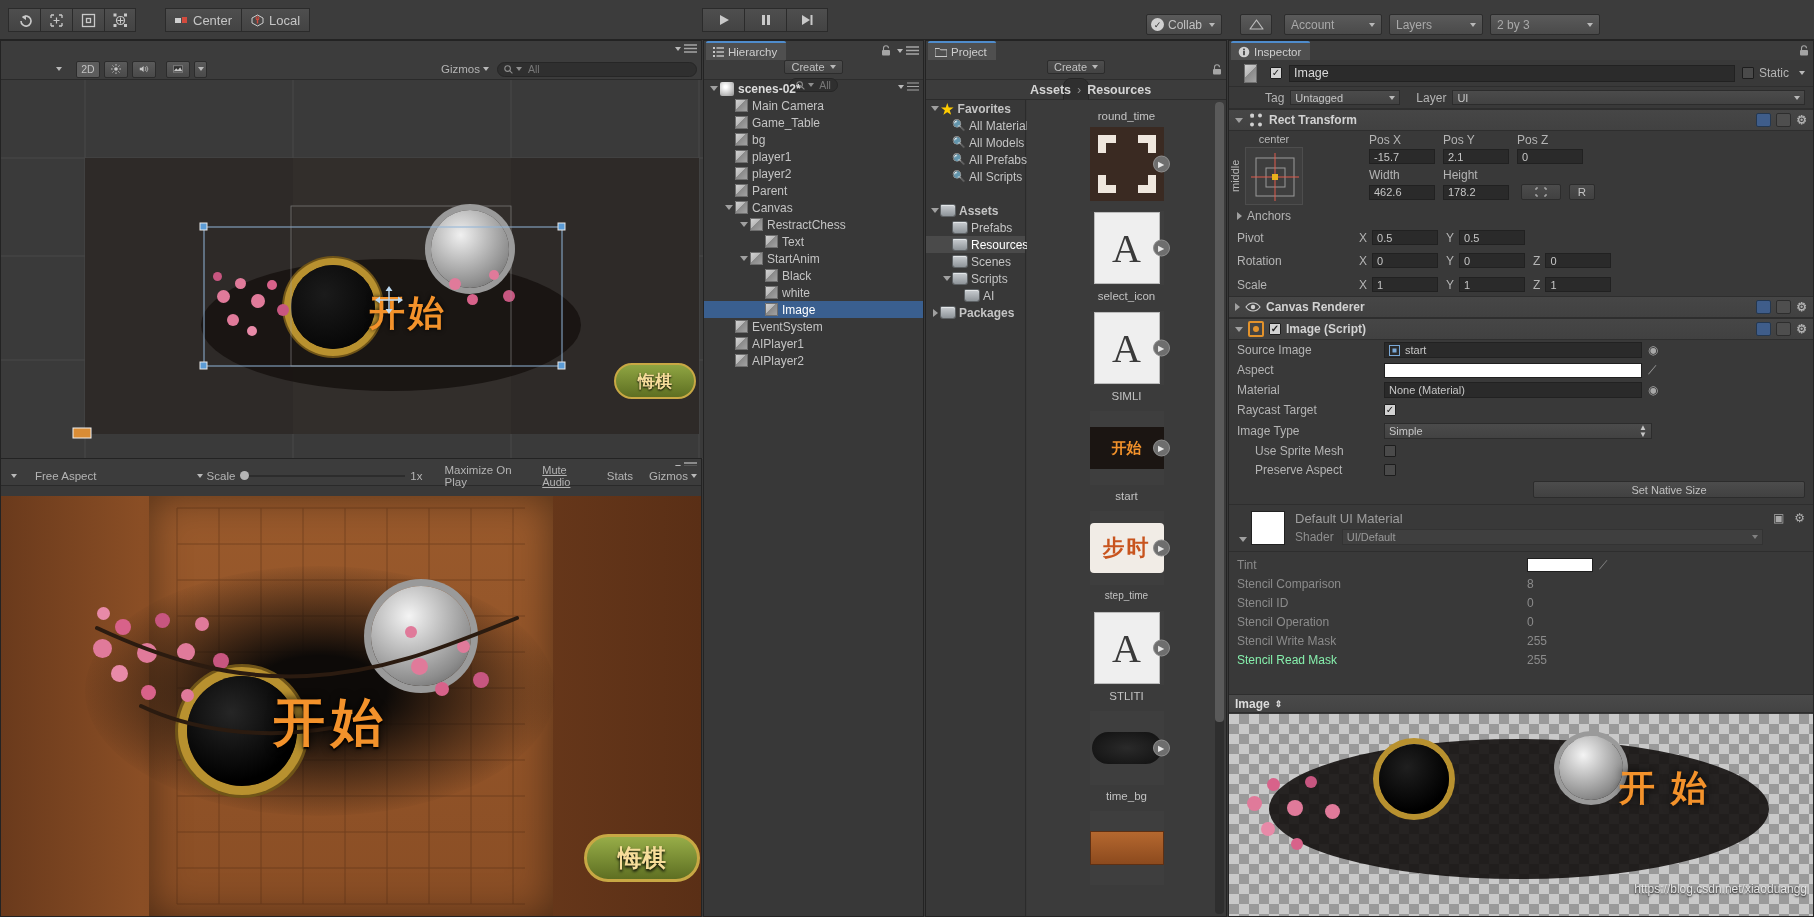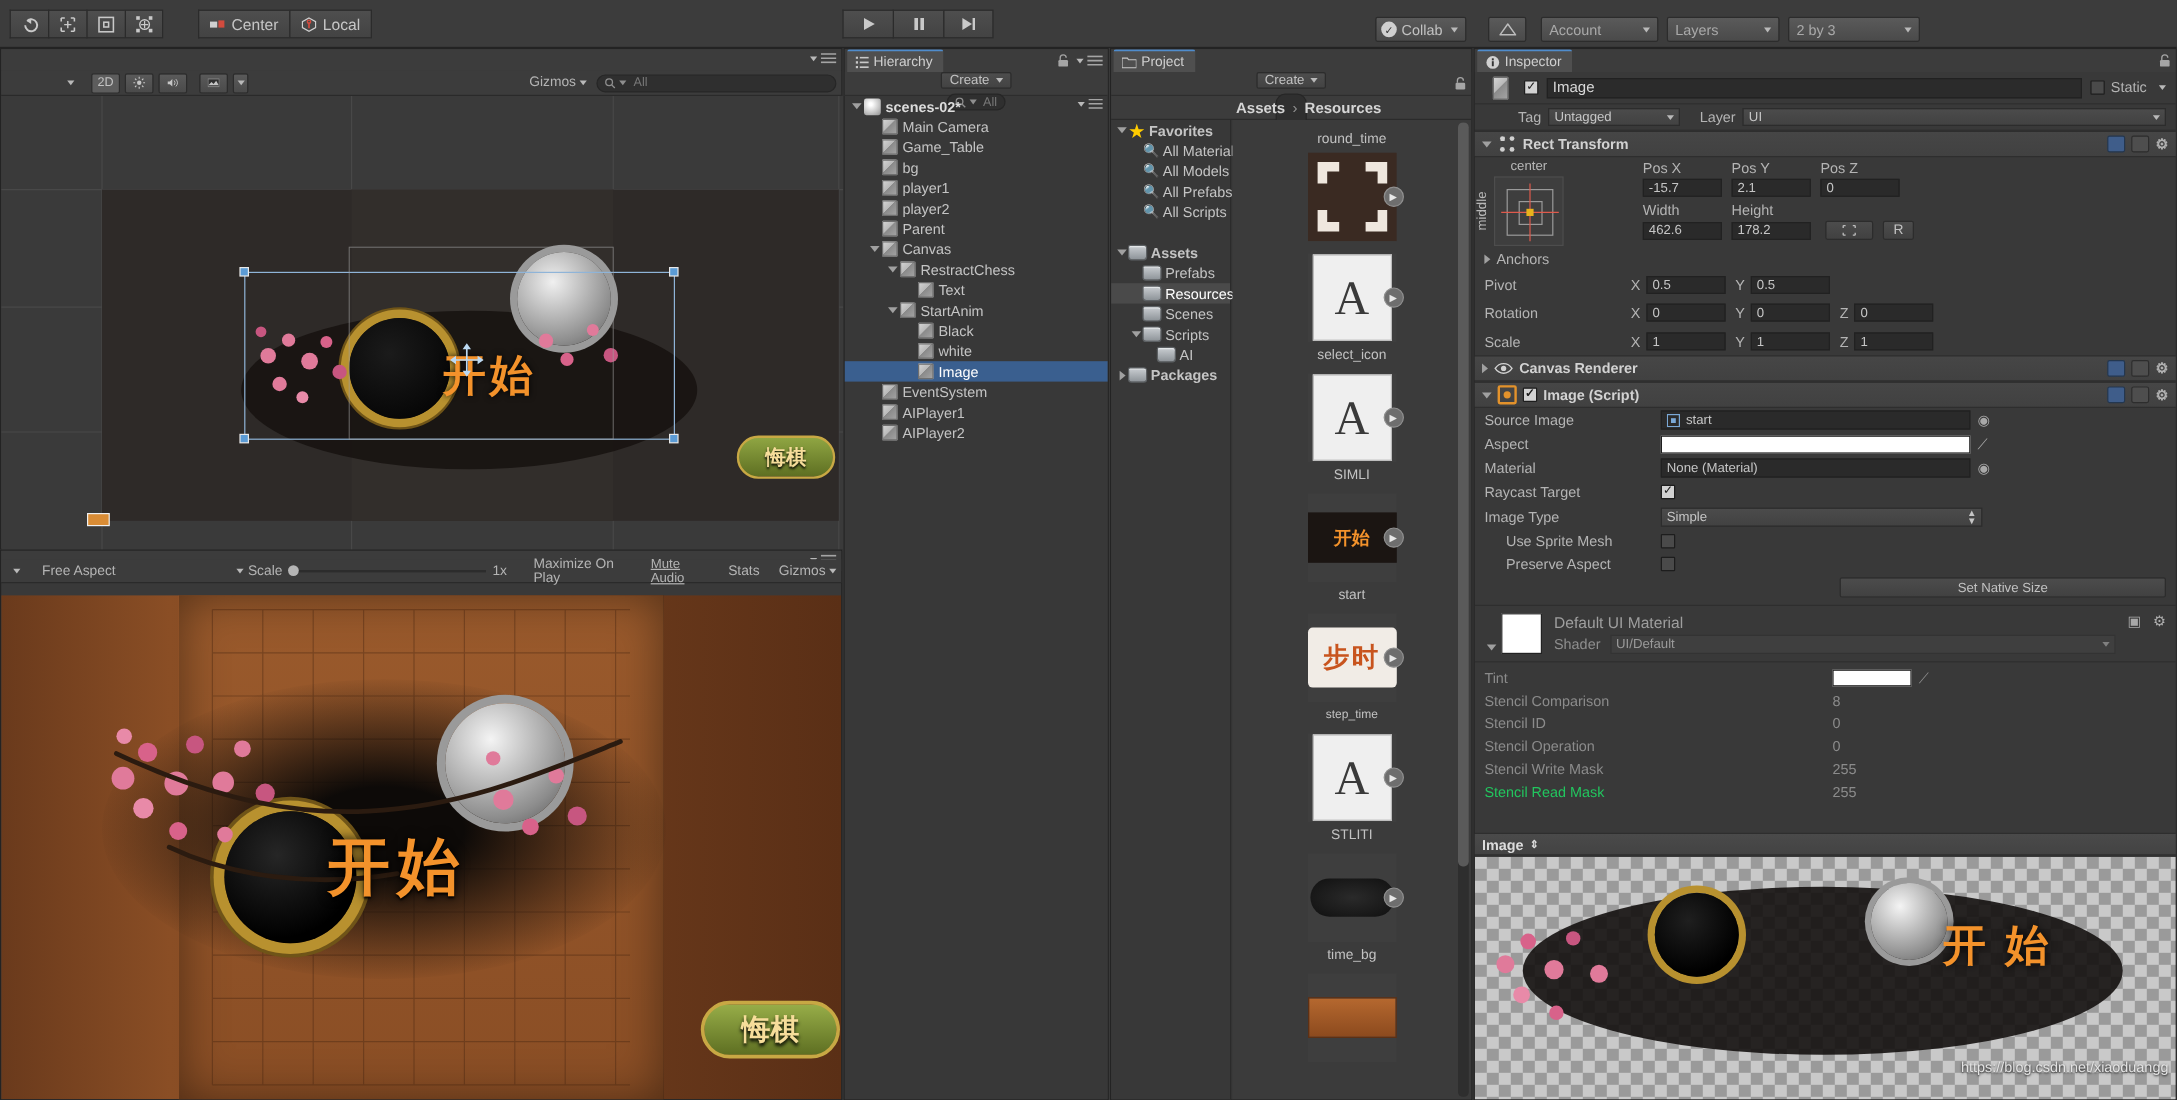--- a/index.html
+++ b/index.html
@@ -1091,21 +1091,21 @@
           </div>
           <div class="insp-row" style="height: 19px;">
             <span style="width: 290px; color: rgb(139, 139, 139);">Stencil Operation</span>
             <span style="color: rgb(139, 139, 139);">0</span>
           </div>
           <div class="insp-row" style="height: 19px;">
             <span style="width: 290px; color: rgb(139, 139, 139);">Stencil Write Mask</span>
             <span style="color: rgb(139, 139, 139);">255</span>
           </div>
           <div class="insp-row" style="height: 19px;">
-            <span style="width: 290px; color: #22c55e;">Stencil Read Mask</span>
+            <span style="width: 290px; color: #86efac;">Stencil Read Mask</span>
             <span style="color: rgb(139, 139, 139);">255</span>
           </div>
         </div>
 
       <div style="position:absolute;left:0;right:0;top:634px;height:19px;background:linear-gradient(#4a4a4a,#434343);
            border-top:1px solid #2e2e2e;border-bottom:1px solid #2e2e2e;display:flex;align-items:center;
            padding-left:6px;gap:5px;font-weight:bold;color:#dcdcdc;">
         <span>Image</span>
         <span style="font-size:9px;">⇕</span>
       </div>

